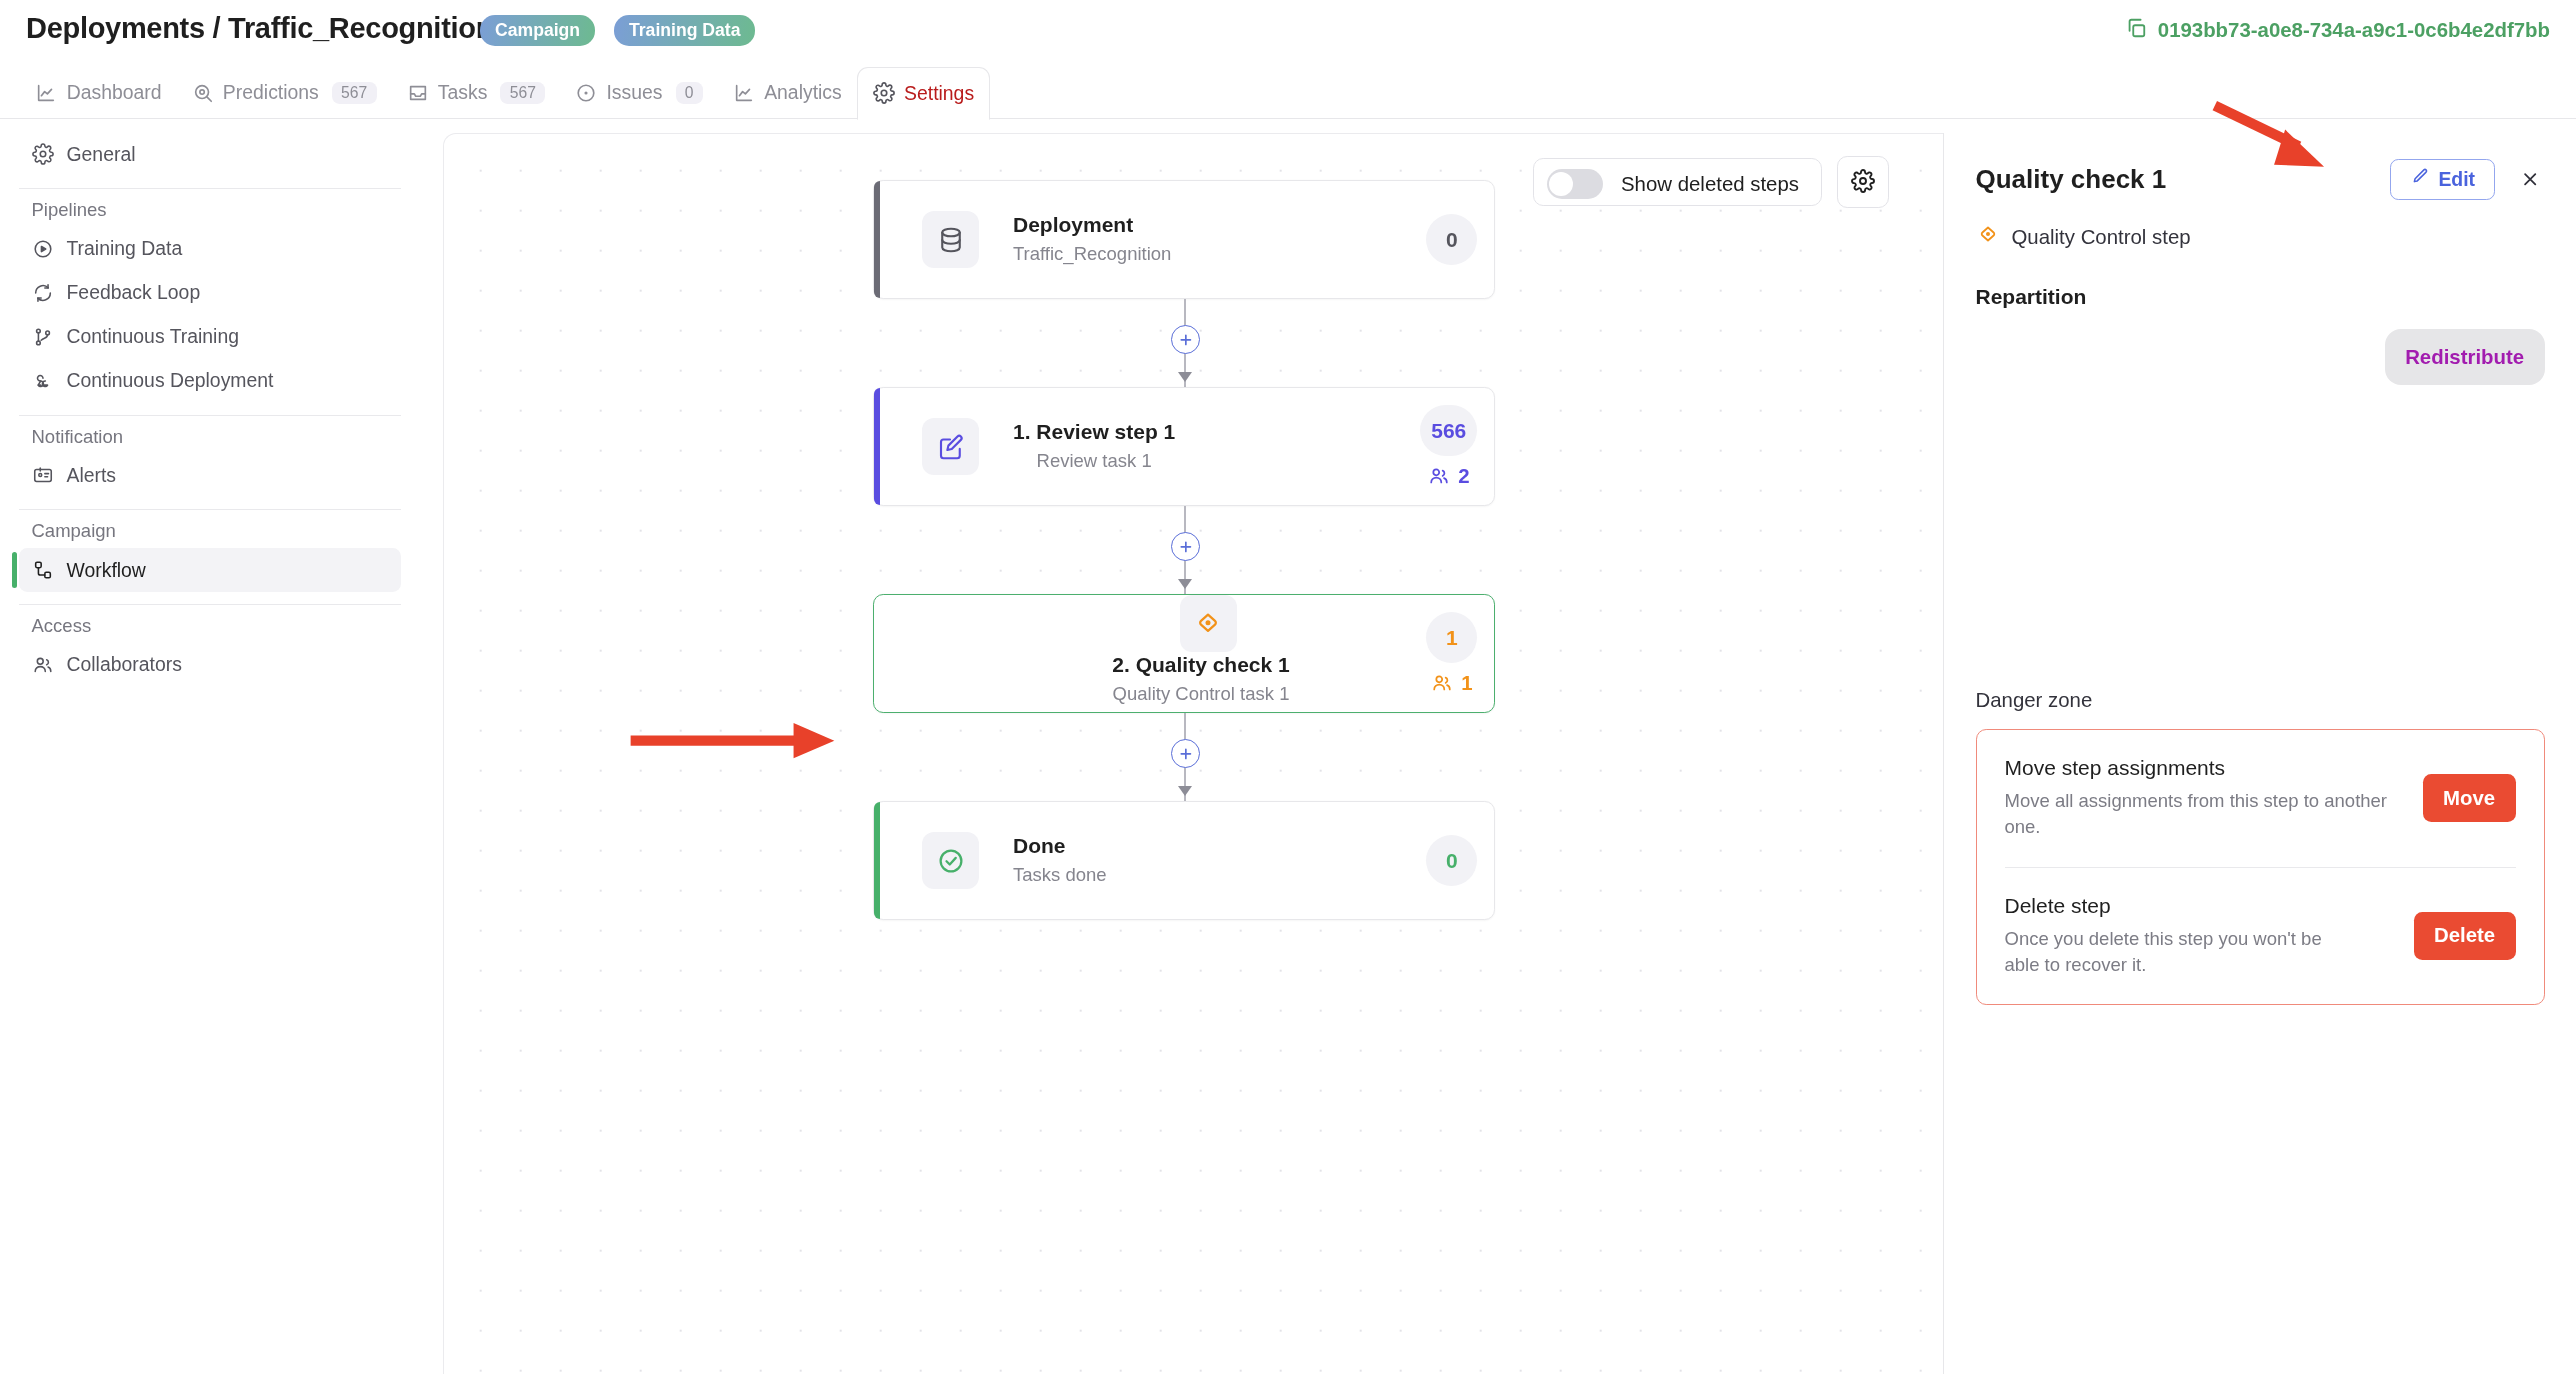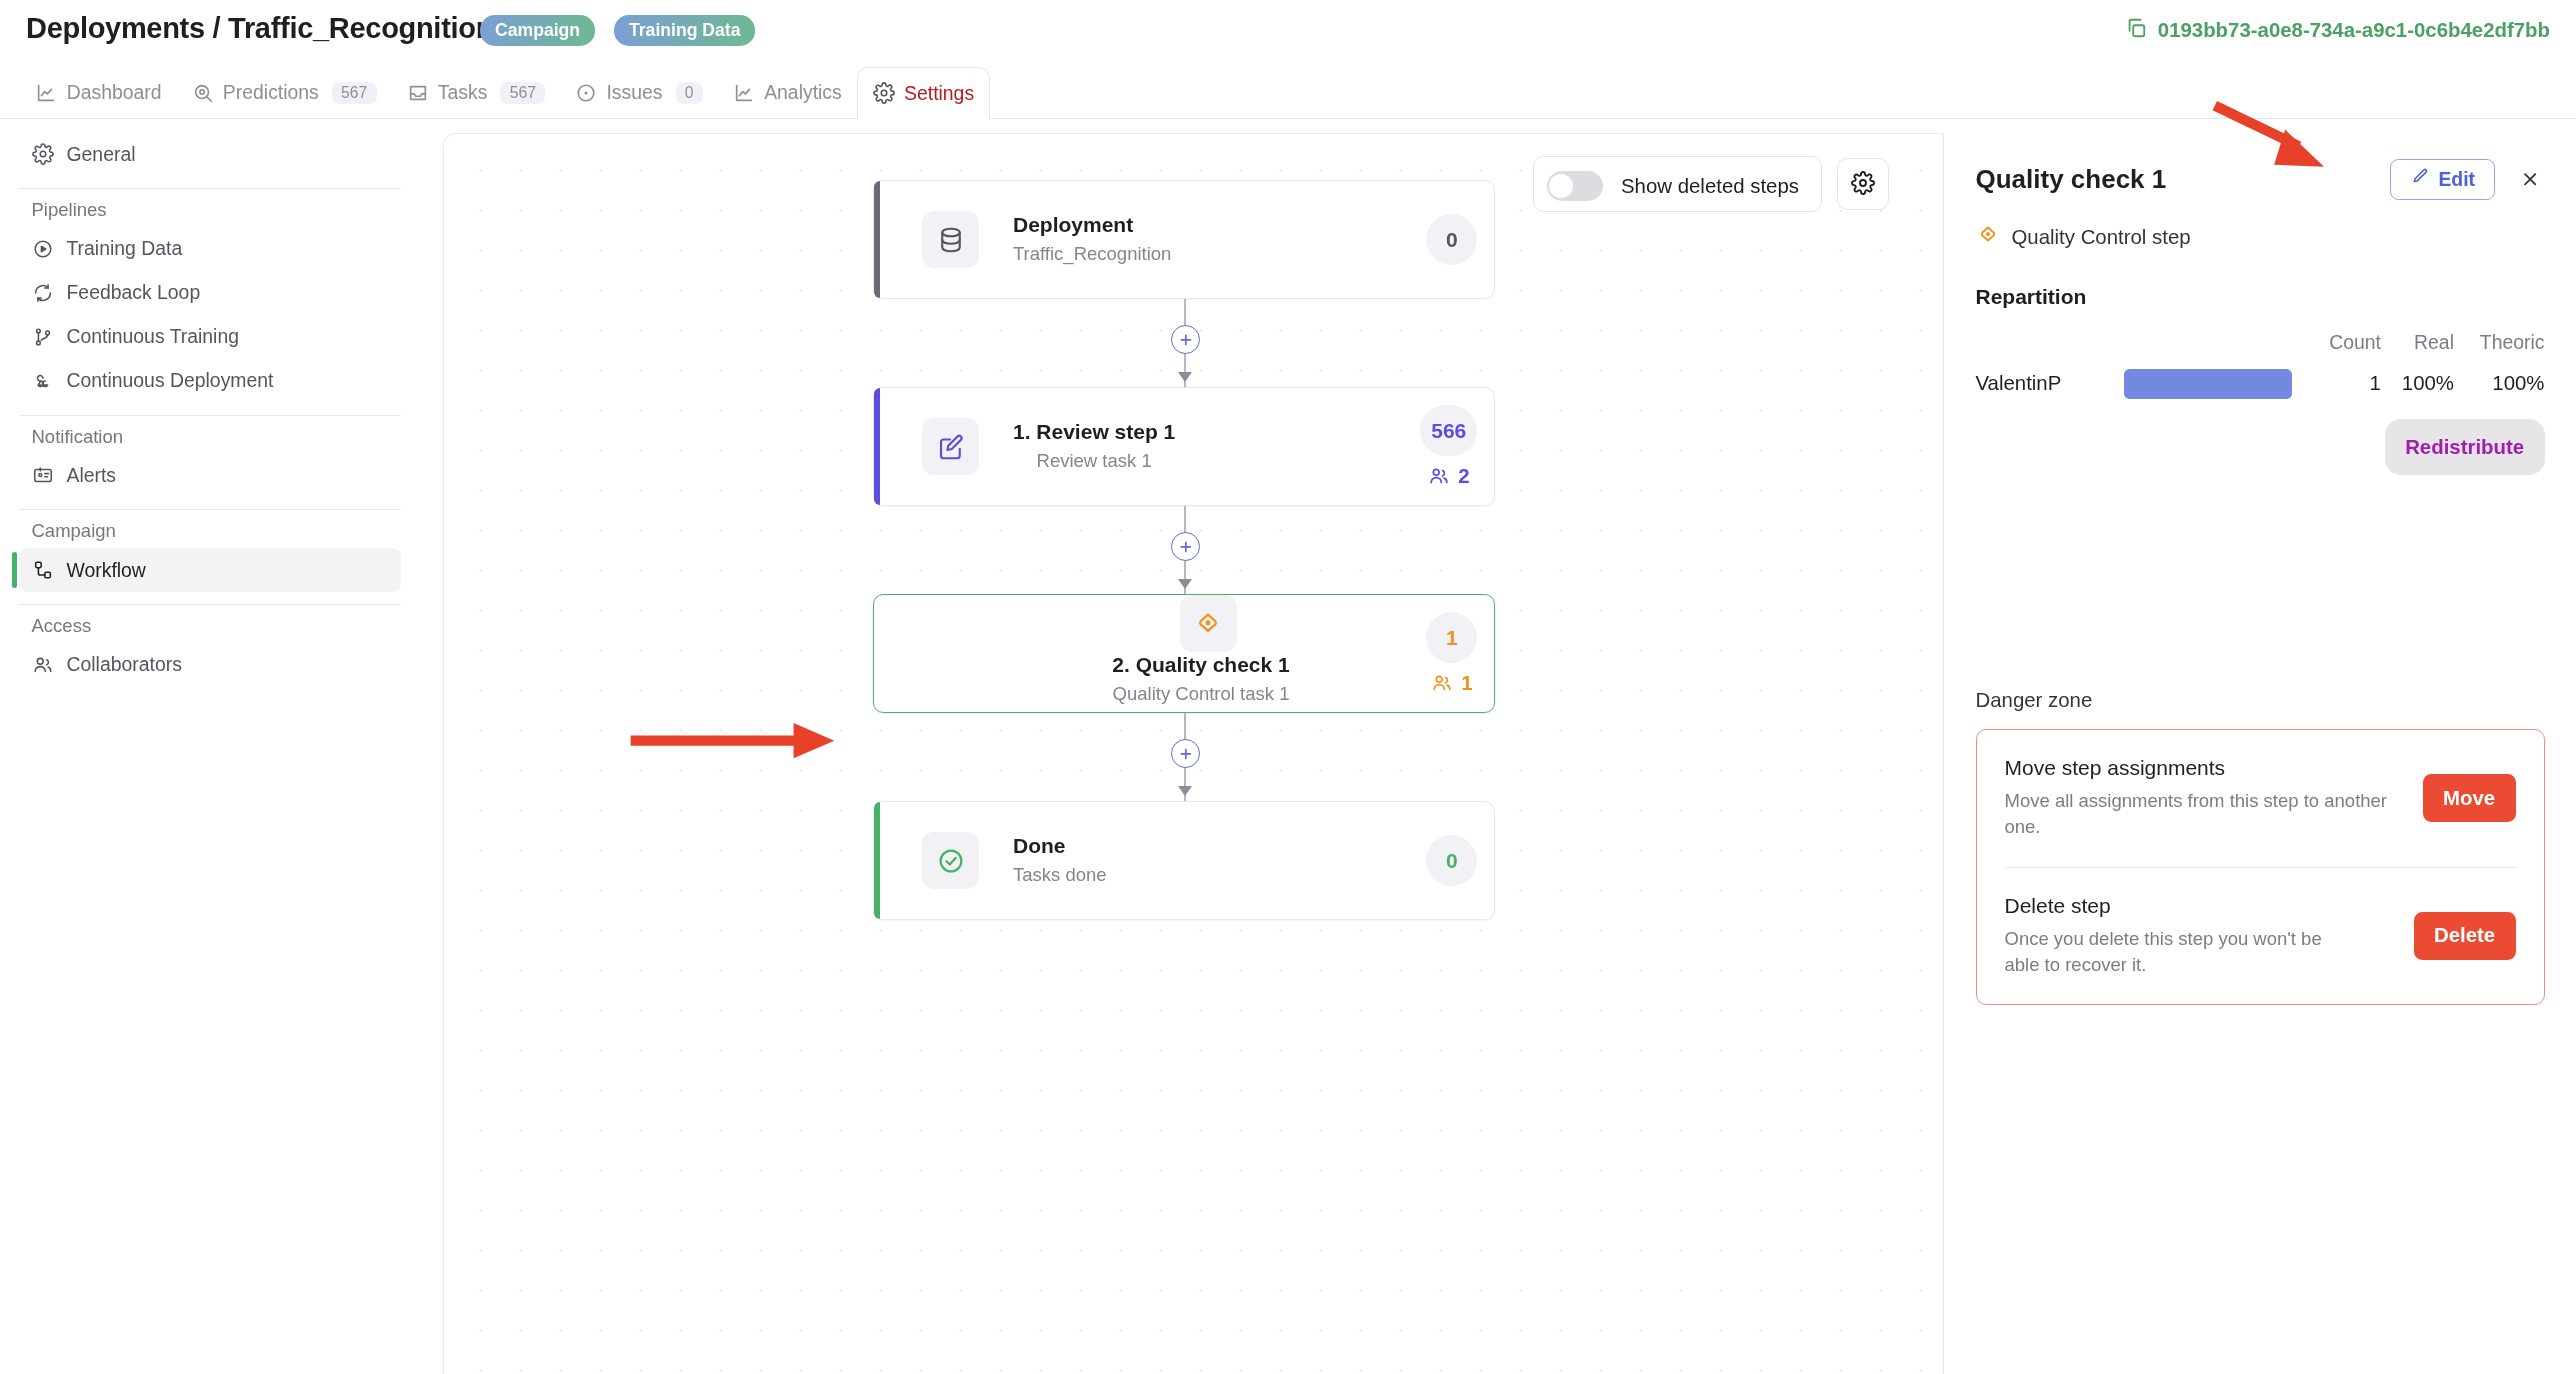--- a/index.html
+++ b/index.html
@@ -101,21 +101,21 @@
     overflow: hidden;
   }
 
   .toolbar {
     position: absolute; right: 54px; top: 22px;
     display: flex; align-items: center; gap: 15px;
   }
   .toggle-wrap {
     display: flex; align-items: center; gap: 18.5px;
     background: #ffffff; border: 0.9px solid #e3e3e8;
-    border-radius: 10.2px; height: 56px; padding: 4px 22px 0 13px; text-align: right;
+    border-radius: 10.2px; height: 48px; padding: 4px 22px 0 13px; text-align: right;
   }
   .switch {
     width: 56px; height: 30px; border-radius: 15px; background: #dcdce1;
     position: relative; flex: 0 0 auto;
   }
   .switch .knob {
     position: absolute; left: 2.8px; top: 2.8px;
     width: 24px; height: 24px; border-radius: 50%; background: #ffffff;
   }
   .toggle-label { font-size: 20.4px; color: #1f1f1f; white-space: nowrap; }
@@ -610,42 +610,20 @@
         <svg width="24" height="24" viewBox="0 0 24 24" fill="none" stroke="#f29219" stroke-width="1.8" stroke-linejoin="round">
           <path d="M12 4.5l5.6 5a2 2 0 0 1 0 3l-5.6 5-5.6-5a2 2 0 0 1 0-3z"></path>
           <circle cx="12" cy="11" r="2" fill="#f29219" stroke="none"></circle>
         </svg>
       </span>
       <span>Quality Control step</span>
     </div>
 
     <div class="panel-section-title">Repartition</div>
 
-    <table class="rep-table">
-      <thead>
-        <tr>
-          <th class="c-name"></th>
-          <th class="c-bar"></th>
-          <th>Count</th>
-          <th>Real</th>
-          <th>Theoric</th>
-        </tr>
-      </thead>
-      <tbody>
-        <tr>
-          <td class="c-name">ValentinP</td>
-          <td class="c-bar">
-            <div class="repbar"></div>
-          </td>
-          <td>1</td>
-          <td>100%</td>
-          <td>100%</td>
-        </tr>
-      </tbody>
-    </table>
 
     <div class="redis-row">
       <button class="redis-btn">Redistribute</button>
     </div>
 
     <div class="danger-zone">
       <div class="danger-label">Danger zone</div>
       <div class="danger-box">
 
         <div class="danger-item">

